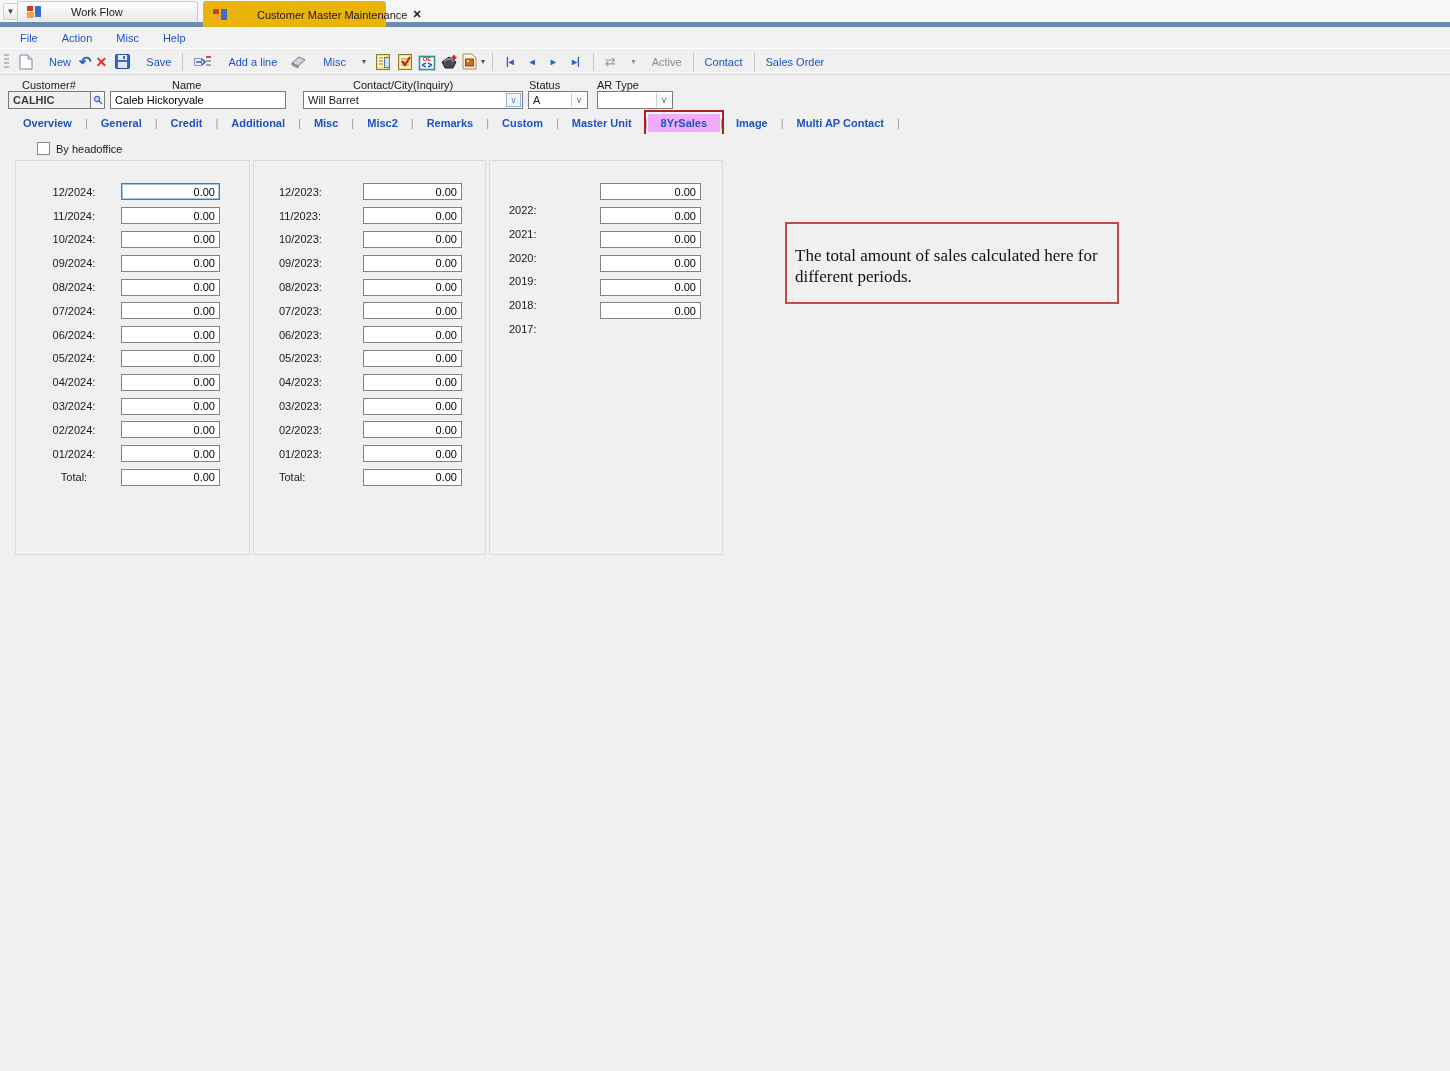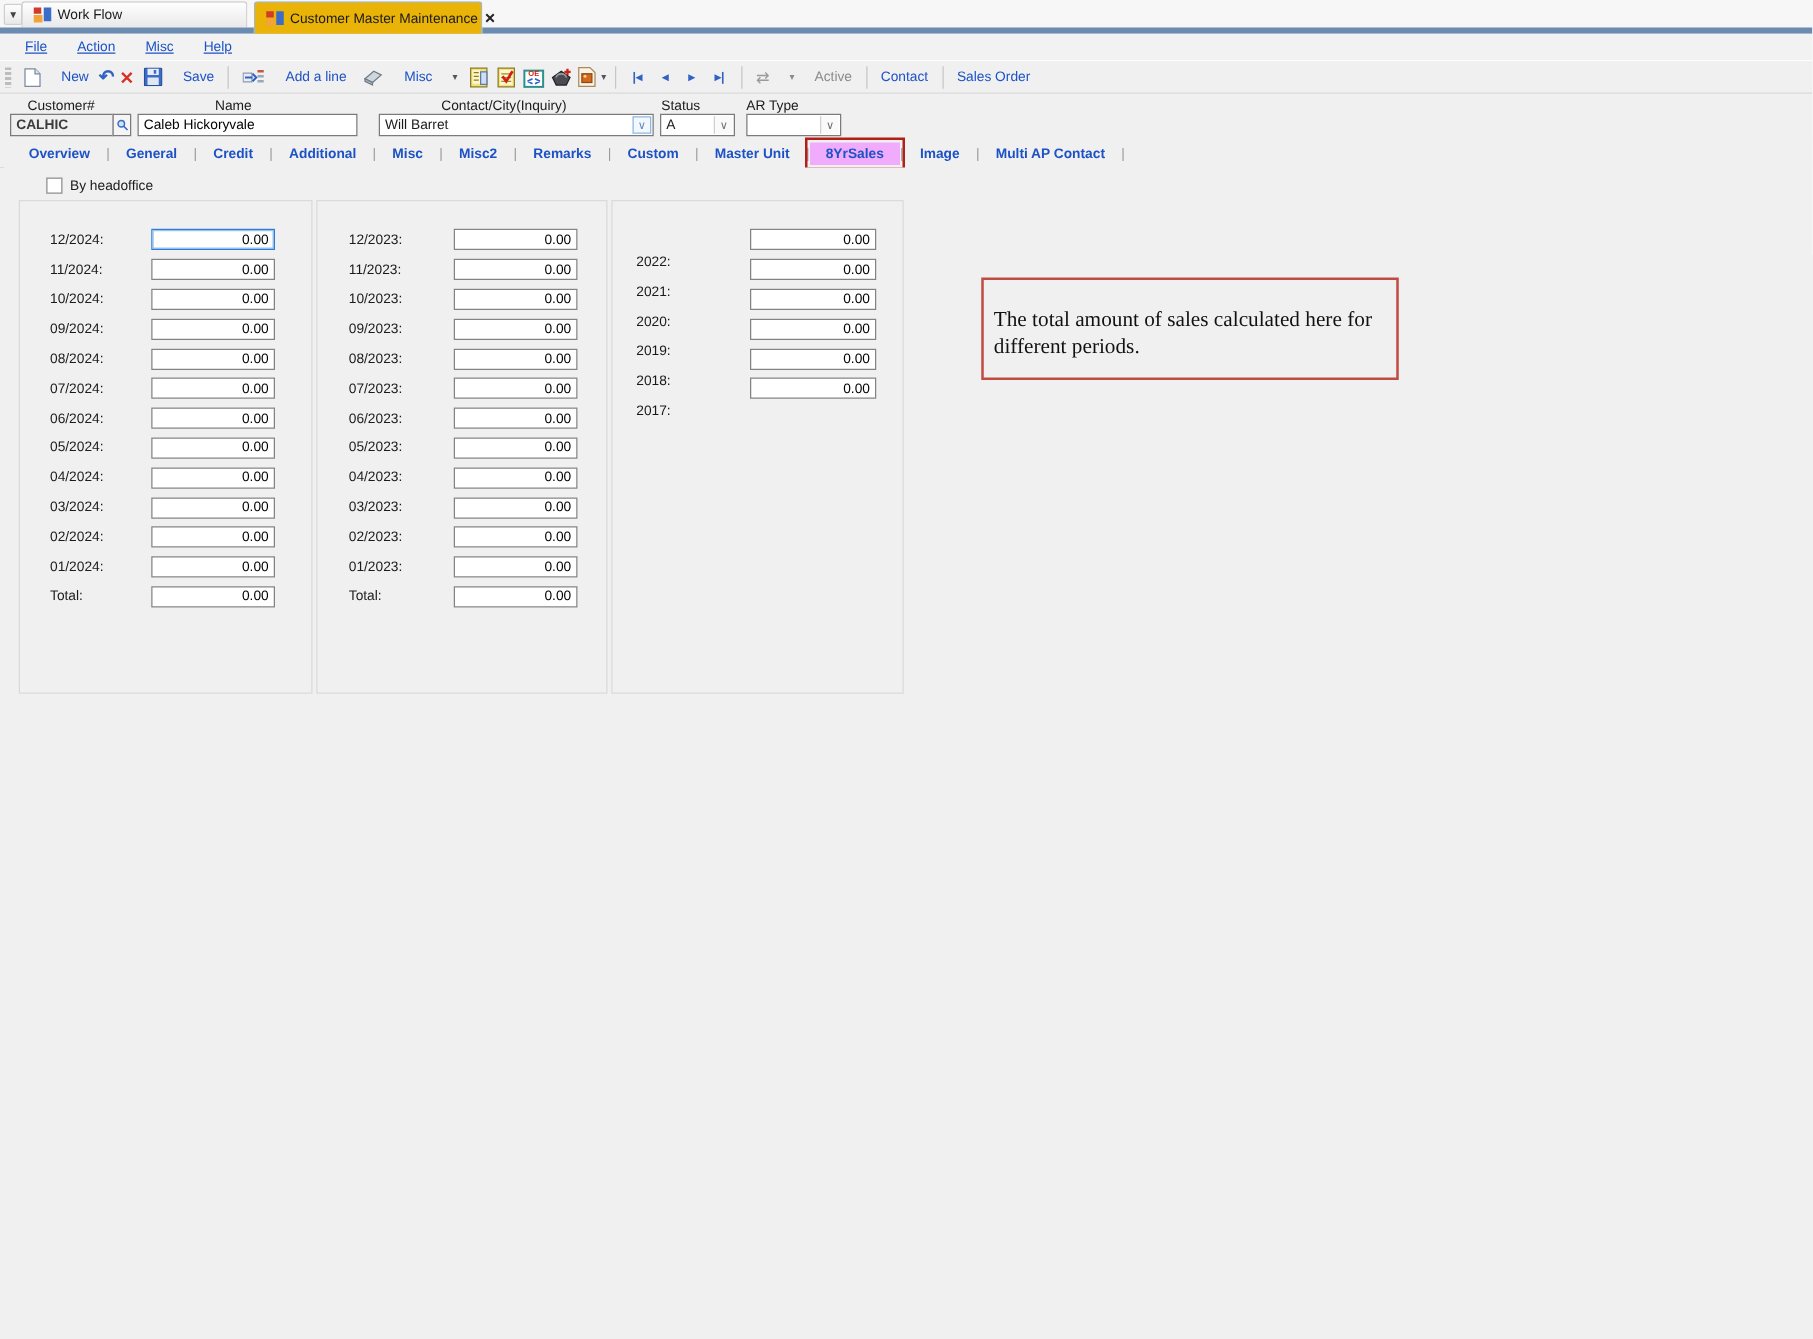--- a/index.html
+++ b/index.html
@@ -11,32 +11,32 @@
   
   .wts { position:absolute; left:0; top:0; width:1450px; height:22px; background:#f7f7f7; }
   .wts-strip { position:absolute; left:0; top:22px; width:1450px; height:5px; background:#6b8cb0; }
   .wts-strip-light { position:absolute; left:203px; top:22px; width:183px; height:5px; background:#b9d2ea; }
   .wts-dd { position:absolute; left:3px; top:3px; width:15px; height:17px; text-align:center; line-height:16px;
             color:#444; font-size:8px; border:1px solid #cfcfcf; background:linear-gradient(#fdfdfd,#e9e9e9); border-radius:2px; }
   .wtab { position:absolute; top:1px; height:21px; display:flex; align-items:center; gap:5px; padding:0 9px;
           border:1px solid #c9c9c9; border-bottom:none; border-radius:3px 3px 0 0; background:linear-gradient(#fefefe,#e9e9e9); }
   .wtab.inactive { left:17px; width:181px; }
   .wtab.active { left:203px; width:183px; height:26px; background:#eab308; border-color:#9ab8d8; z-index:2; }
-  .wtab-label { white-space:nowrap; color:#1a1a1a; }
+  .wtab-label { white-space:nowrap; color:#1a1a1a;margin-left:25px; }
   .wtab-close { margin-left:auto; font-weight:bold; font-size:11px; color:#222; cursor:default; }
   .appicon { width:14px; height:12px; position:relative; flex:0 0 auto; }
   .appicon i { position:absolute; display:block; }
   .appicon .b { right:0; top:0; width:6px; height:11px; background:#3a6cc8; }
   .appicon .r { left:0; top:0; width:6px; height:5px; background:#d23b2a; }
   .appicon .o { left:0; bottom:0; width:7px; height:6px; background:#f2a33a; }
 
   
   .menubar { position:absolute; left:0; top:27px; width:1450px; height:22px; background:#f2f2f2;
              display:flex; align-items:center; padding-left:8px; border-bottom:1px solid #fdfdfd; }
-  .menu-item { color:#1d52c6; padding:3px 12px; cursor:default;text-decoration:underline; }
+  .menu-item { color:#1d52c6; padding:3px 12px; cursor:default; }
 
   
   .toolbar { position:absolute; left:0; top:49px; width:1450px; height:26px; background:#f0f0f0;
              border-bottom:1px solid #d9d9d9; display:flex; align-items:center; gap:4px; padding:0 2px; }
   .grip { width:5px; height:16px; margin:0 2px; background:repeating-linear-gradient(#bdbdbd 0 2px, transparent 2px 4px); }
   .tbtn { display:flex; align-items:center; gap:16px; padding:2px 4px; color:#1d52c6; white-space:nowrap; }
   .tsep { width:1px; height:18px; background:#c6c6c6; margin:0 3px; }
   .glyph { font-weight:bold; }
   .undo-glyph { color:#2f62c4; font-size:15px; line-height:14px; }
   .delete-glyph { color:#d93025; font-size:14px; line-height:14px; }
@@ -68,21 +68,21 @@
   .content { position:absolute; left:0; top:134px; width:1450px; bottom:0; background:#f0f0f0; }
   .cbrow { position:absolute; left:37px; top:8px; display:flex; align-items:center; gap:6px; }
   .cbox { width:13px; height:13px; background:#fff; border:1px solid #8a8a8a; }
 
   .groupbox { position:absolute; top:26px; height:395px; border:1px solid #dadada; padding-top:19px; }
   .gb1 { left:15px; width:235px; }
   .gb2 { left:253px; width:233px; }
   .gb3 { left:489px; width:234px; }
   .srow { display:flex; align-items:center; height:23.8px; }
   .srow .plabel { flex:1; }
-  .gb1 .plabel { margin-left:24px; } .gb1 .amt { width:99px; margin-right:29px; }
+  .gb1 .plabel { margin-left:11px;text-align:center; } .gb1 .amt { width:99px; margin-right:29px; }
   .gb2 .plabel { margin-left:25px; } .gb2 .amt { width:99px; margin-right:23px; }
   .gb3 .plabel { margin-left:19px;margin-top:36px; } .gb3 .amt { width:101px; margin-right:21px; }
   .amt { height:17px; border:1px solid #838383; background:#fff; text-align:right; padding:0 4px;
          font:11px "Liberation Sans",sans-serif; }
   .amt.focused { border:1px solid #2e7cd6; box-shadow:0 0 0 1px #9cc5ec inset; }
 
   .annotation { position:absolute; left:785px; top:88px; width:334px; height:82px; border:2px solid #bf4b42;
                 font-family:"Liberation Serif", serif; font-size:17px; line-height:21px; color:#111;
                 padding:21px 10px 0 8px; }
 </style>

